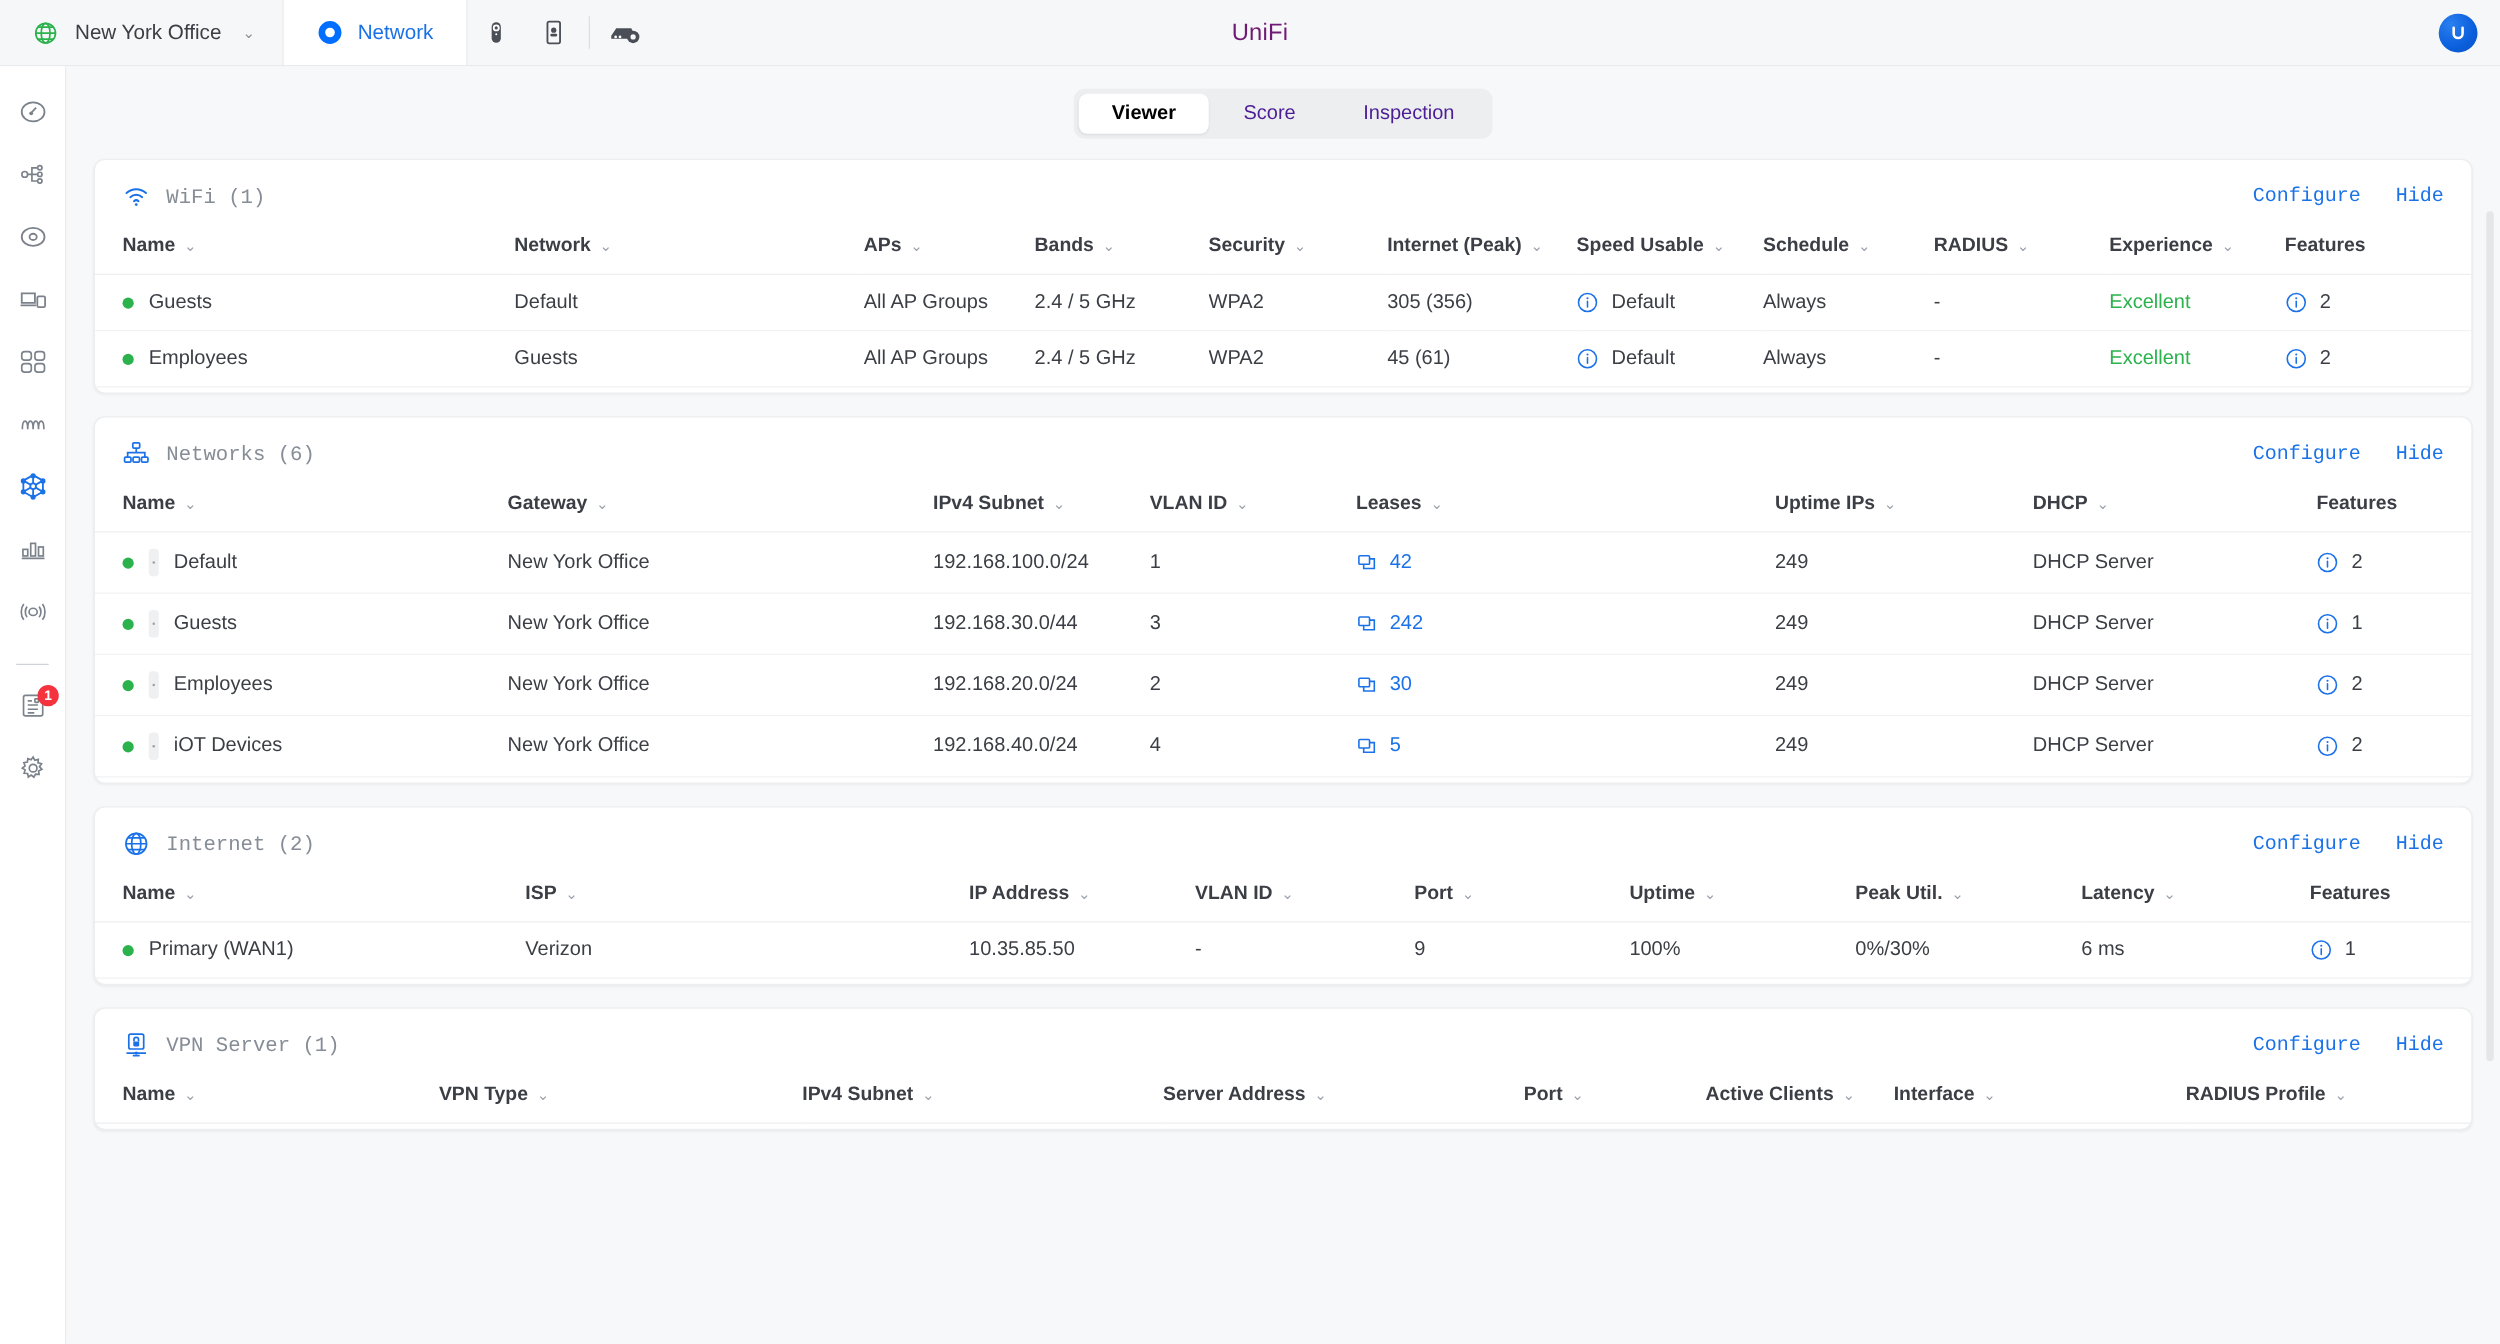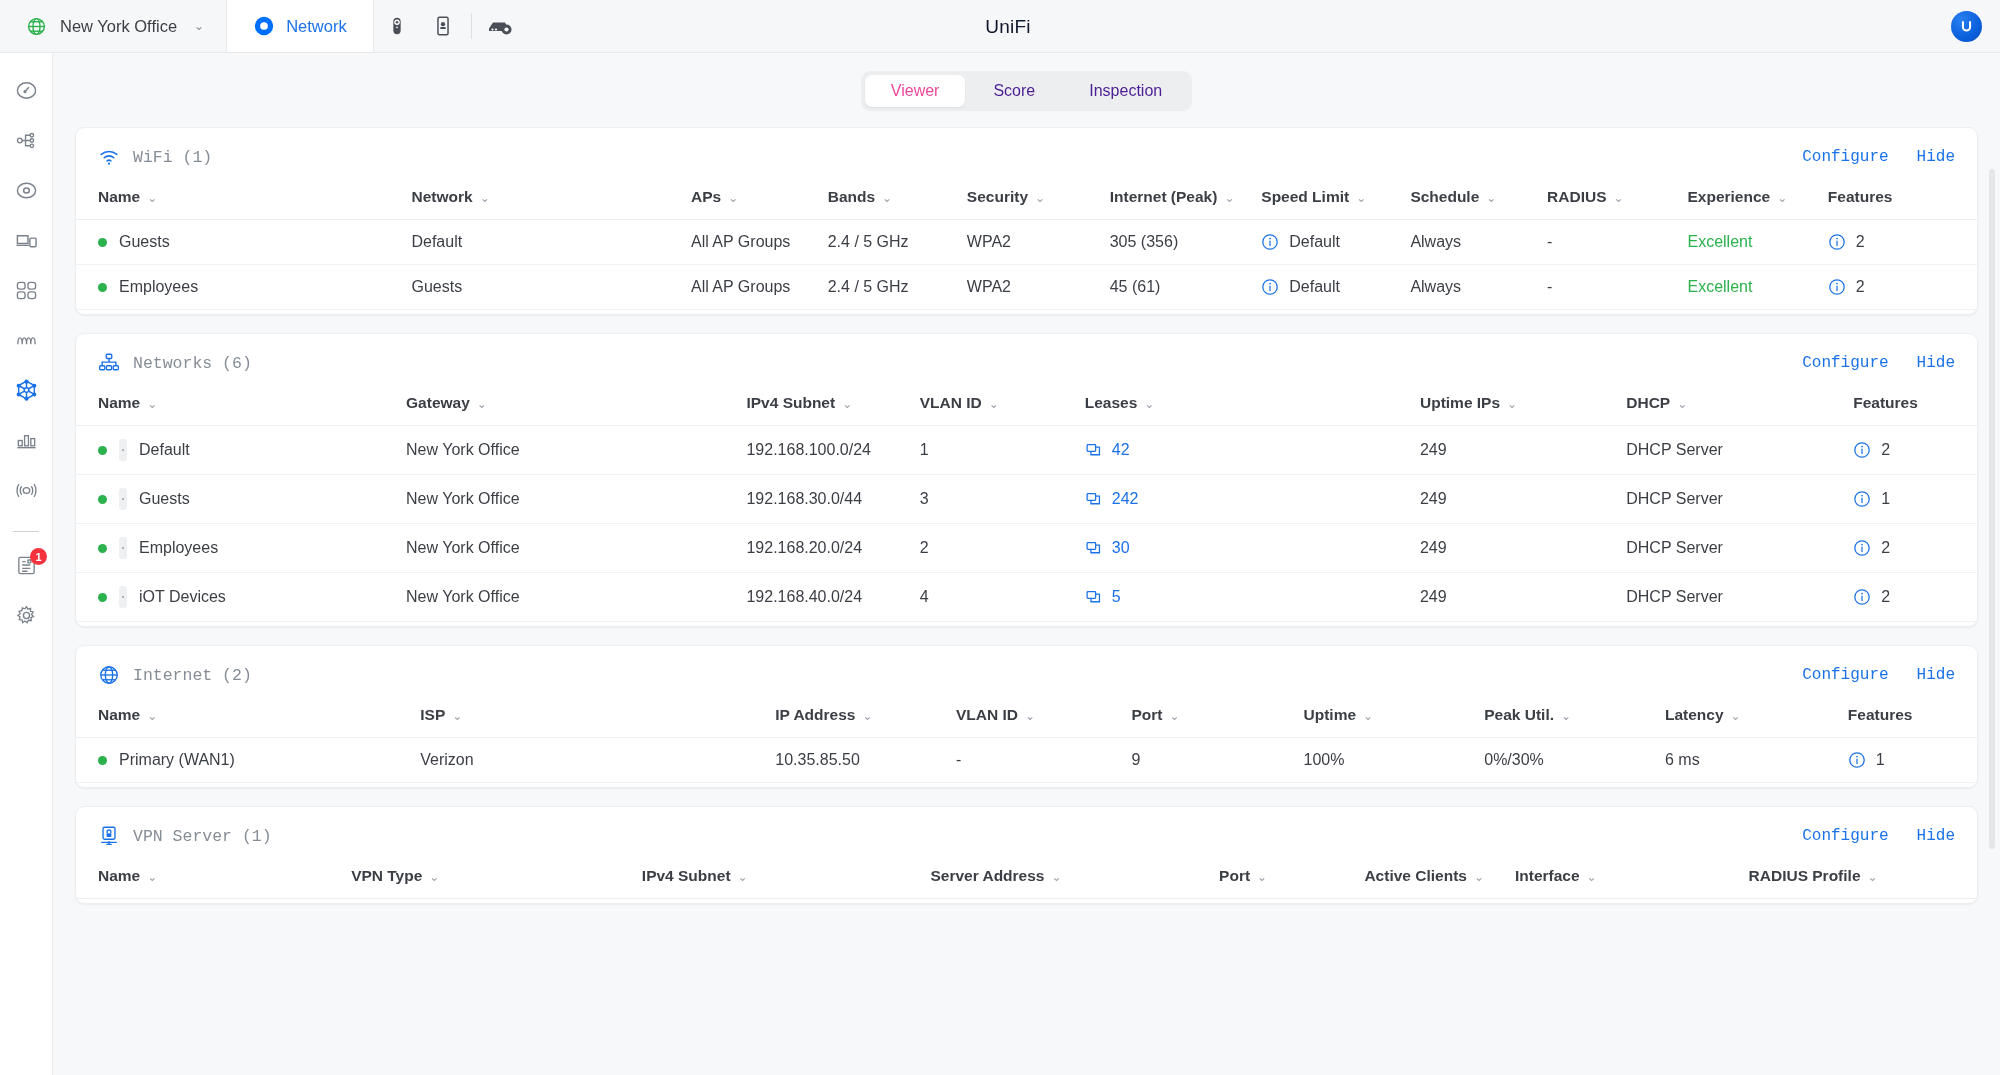--- a/index.html
+++ b/index.html
@@ -34,21 +34,21 @@
   .app-tab .lbl { font-size: 16.5px; color: #1b72e8; }
   .ring-ico { width: 22px; height: 22px; }
   .app-icons { display: flex; align-items: center; height: 100%; }
   .app-ico-btn {
     width: 46px; height: 100%; display: flex;
     align-items: center; justify-content: center; cursor: pointer;
   }
   .divider-v { width: 1px; height: 26px; background: #dcdfe3; margin: 0 5px; }
   .brand-title {
     position: absolute; left: 16px; right: 0; top: 16px;
-    text-align: center; font-size: 19px; color: #0f172a;
+    text-align: center; font-size: 19px; color: #701a75;
     letter-spacing: .2px; pointer-events: none; font-weight: 400;
   }
   .avatar {
     position: absolute; right: 18px; top: 11px;
     width: 31px; height: 31px; border-radius: 50%;
     background: radial-gradient(circle at 32% 28%, #2a7ff0 0%, #0a5fdc 60%, #0a52c4 100%);
     display: flex; align-items: center; justify-content: center;
     cursor: pointer;
   }
   
@@ -79,21 +79,21 @@
   }
   .tabs-wrap { display: flex; justify-content: center; padding: 18px 0 16px; }
   .segmented {
     display: inline-flex; background: #eceef0; border-radius: 9px;
     padding: 4px; gap: 2px;
   }
   .seg {
     padding: 7px 26px; font-size: 16px; color: #4c1d95;
     border-radius: 7px; cursor: pointer; white-space: nowrap;
   }
-  .seg.active { background: #fff; color: #ec4899; box-shadow: 0 1px 2px rgba(16,24,40,.08); }
+  .seg.active { background: #fff; color: #000000; box-shadow: 0 1px 2px rgba(16,24,40,.08); font-weight: bold; }
 
   .card {
     background: #fff; border-radius: 9px; margin: 0 22px 18px;
     box-shadow: 0 1px 2px rgba(16,24,40,.05);
     border: 1px solid #edeef0;
     padding: 0 0 4px;
   }
   .card-head {
     display: flex; align-items: center;
     padding: 18px 22px 6px 22px;
@@ -369,21 +369,21 @@
           <col style="width:120px">
       </colgroup>
       <thead>
         <tr>
           <th><span>Name</span><span class="sc">⌄</span></th>
           <th><span>Network</span><span class="sc">⌄</span></th>
           <th><span>APs</span><span class="sc">⌄</span></th>
           <th><span>Bands</span><span class="sc">⌄</span></th>
           <th><span>Security</span><span class="sc">⌄</span></th>
           <th><span>Internet (Peak)</span><span class="sc">⌄</span></th>
-          <th><span>Speed Limit</span><span class="sc">⌄</span></th>
+          <th><span>Speed Usable</span><span class="sc">⌄</span></th>
           <th><span>Schedule</span><span class="sc">⌄</span></th>
           <th><span>RADIUS</span><span class="sc">⌄</span></th>
           <th><span>Experience</span><span class="sc">⌄</span></th>
           <th><span>Features</span></th>
         </tr>
       </thead>
       <tbody>
         <tr>
           <td>
             <span class="namecell">

